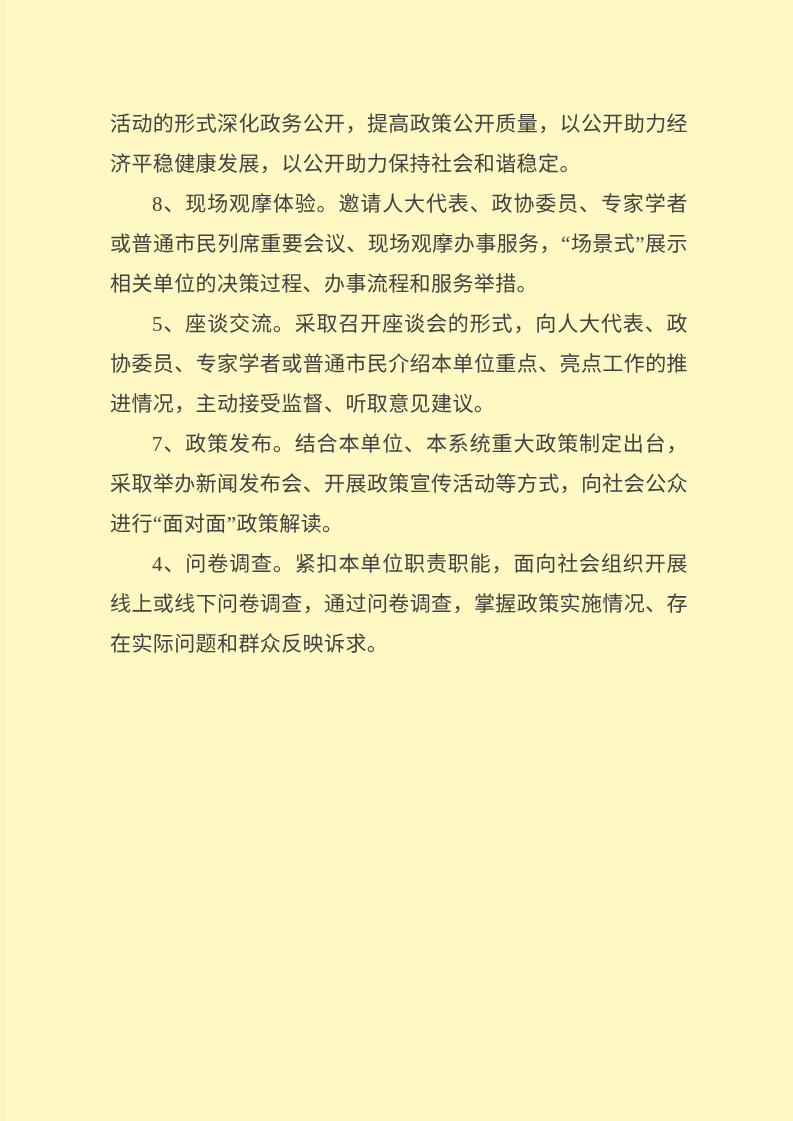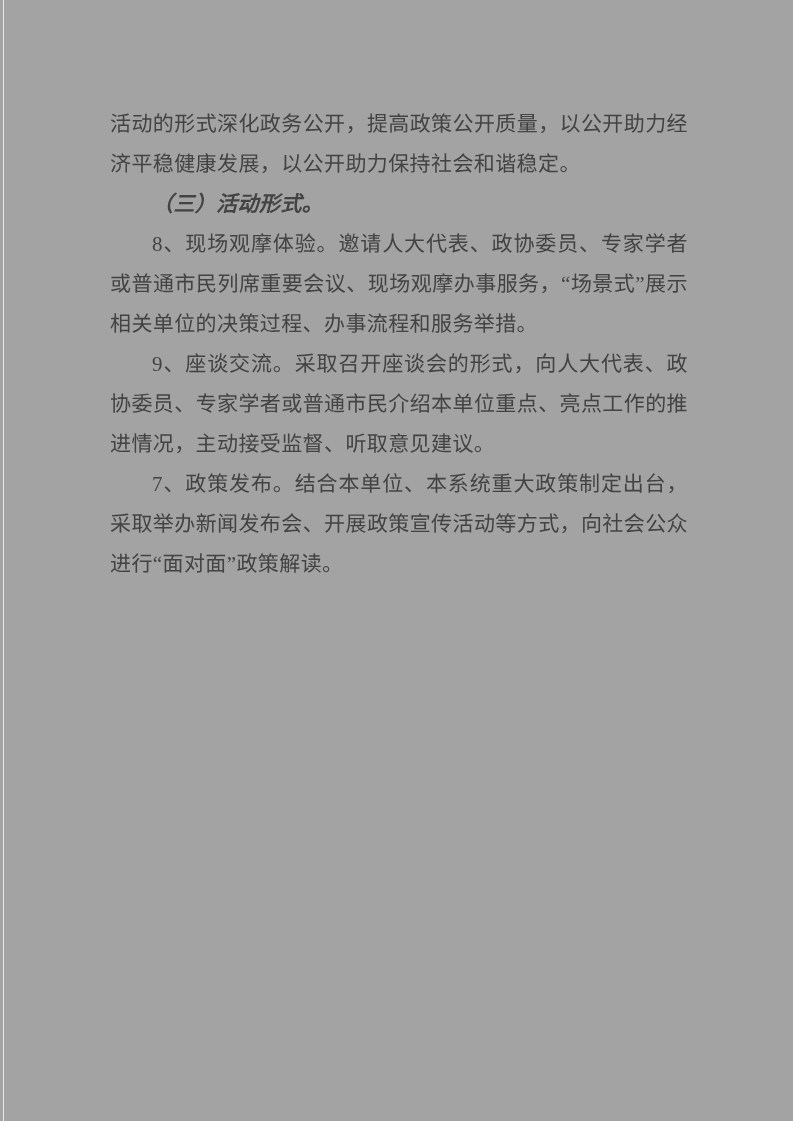--- a/index.html
+++ b/index.html
@@ -4,21 +4,21 @@
 <style>
   html, body {
     margin: 0;
     padding: 0;
     background: #ffffff;
   }
   .page {
     position: relative;
     width: 793px;
     height: 1121px;
-    background: #a3a3a3;
+    background: #fef9c3;
     overflow: hidden;
     font-family: "Liberation Serif", "DejaVu Serif", serif;
   }
   
   .scan-edge {
     position: absolute;
     left: 3px;
     top: 0;
     width: 1px;
     height: 100%;
@@ -49,18 +49,18 @@
     font-style: italic;
   }
 </style>
 </head>
 <body>
 
 <div class="page">
   <div class="scan-edge"></div>
   <div class="content" id="paragraph-container">
       <p class="para body">活动的形式深化政务公开，提高政策公开质量，以公开助力经济平稳健康发展，以公开助力保持社会和谐稳定。</p>
-      <p class="para heading indent">（三）活动形式。</p>
       <p class="para body indent">8、现场观摩体验。邀请人大代表、政协委员、专家学者或普通市民列席重要会议、现场观摩办事服务，“场景式”展示相关单位的决策过程、办事流程和服务举措。</p>
-      <p class="para body indent">9、座谈交流。采取召开座谈会的形式，向人大代表、政协委员、专家学者或普通市民介绍本单位重点、亮点工作的推进情况，主动接受监督、听取意见建议。</p>
+      <p class="para body indent">5、座谈交流。采取召开座谈会的形式，向人大代表、政协委员、专家学者或普通市民介绍本单位重点、亮点工作的推进情况，主动接受监督、听取意见建议。</p>
       <p class="para body indent">7、政策发布。结合本单位、本系统重大政策制定出台，采取举办新闻发布会、开展政策宣传活动等方式，向社会公众进行“面对面”政策解读。</p>
+      <p class="para body indent">4、问卷调查。紧扣本单位职责职能，面向社会组织开展线上或线下问卷调查，通过问卷调查，掌握政策实施情况、存在实际问题和群众反映诉求。</p>
     </div>
 </div>
 
 </body></html>

